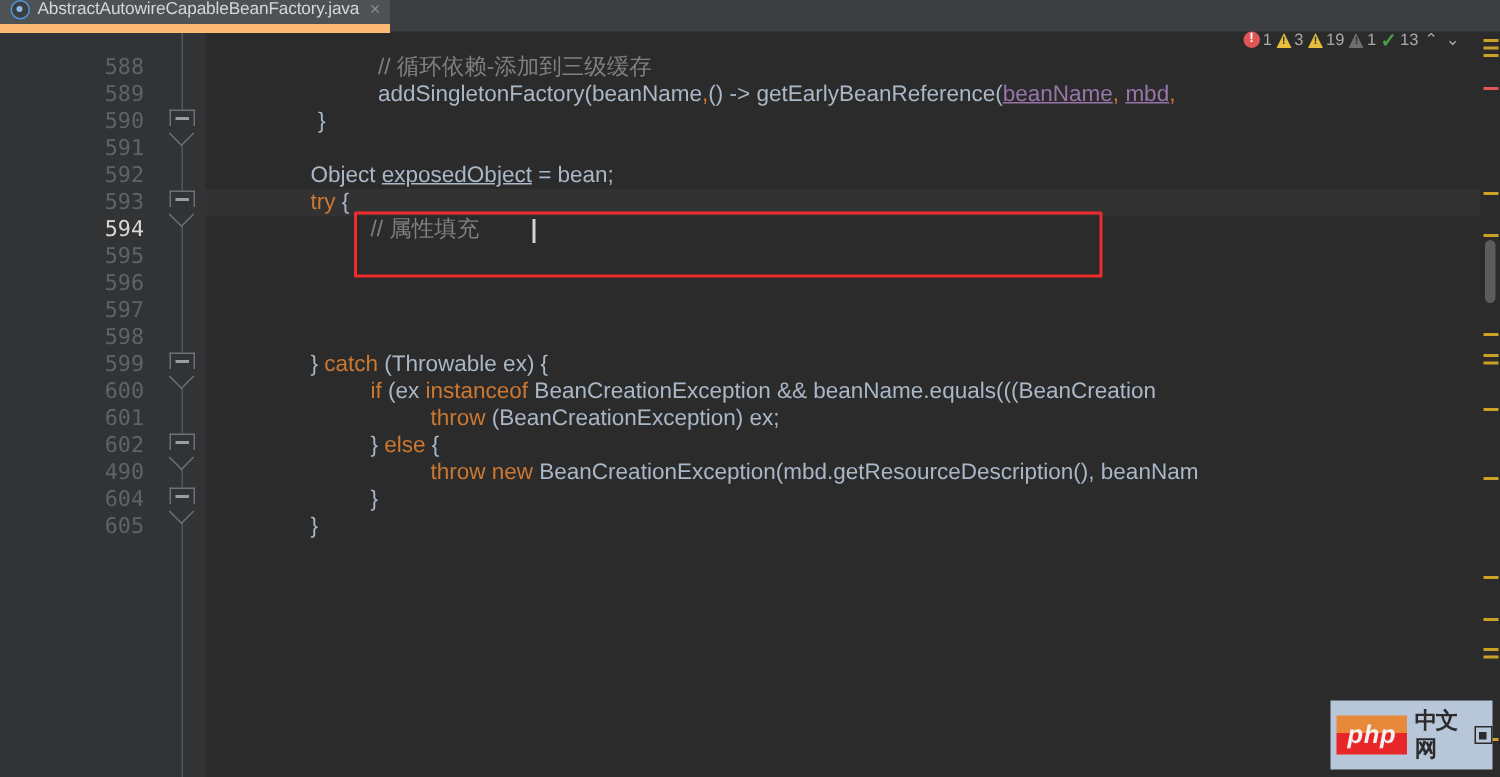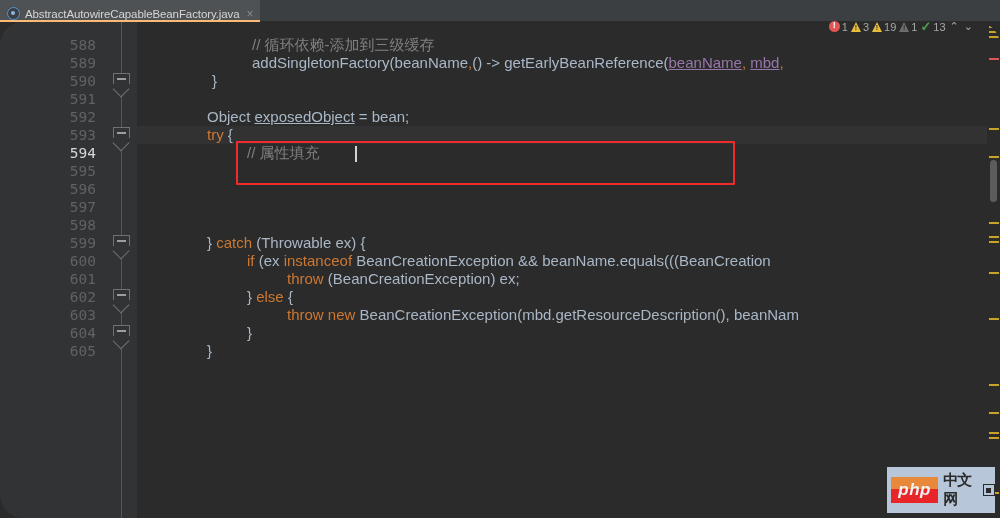--- a/index.html
+++ b/index.html
@@ -10,24 +10,24 @@
   }
 
   
   .tabbar{
     position:absolute; left:0; top:0; width:1000px; height:22px;
     background:#3c3f41;
     border-bottom:1px solid #2b2b2b;
   }
   .tab{
     position:absolute; left:0; top:0; height:22px;
-    display:flex; align-items:flex-end; gap:5px;
+    display:flex; align-items:flex-start; gap:5px;
     padding:0 6px 0 7px;
     background:#4e5254;
-    border-bottom:2px solid #fdba74;
+    border-bottom:6px solid #fdba74;
   }
   .tab-icon{
     width:13px; height:13px; border-radius:50%;
     background:#3c3f41;
     border:1.5px solid #5394d6;
     position:relative; flex:none;
   }
   .tab-icon:after{
     content:""; position:absolute; left:3px; top:3px;
     width:4px; height:4px; border-radius:50%; background:#8cb9e8;
@@ -38,21 +38,21 @@
     letter-spacing:-0.1px;
   }
   .tab-close{
     font-family:"Liberation Sans", sans-serif;
     font-size:12px; color:#8b8b8b; line-height:1; padding-left:2px;
   }
 
   
   .editor{
     position:absolute; left:0; top:22px; width:1000px; height:496px;
-    background:#2b2b2b; overflow:hidden;border-radius:23px;
+    background:#2b2b2b; overflow:hidden;
   }
 
   
   .gutter{
     position:absolute; left:0; top:0; width:110px; height:496px;
     background:#313335;
   }
   .foldstrip{
     position:absolute; left:110px; top:0; width:26px; height:496px;
     background:#313335;
@@ -249,21 +249,21 @@
     <div class="lnum" style="top:104px">593</div>
     <div class="lnum current" style="top:122px">594</div>
     <div class="lnum" style="top:140px">595</div>
     <div class="lnum" style="top:158px">596</div>
     <div class="lnum" style="top:176px">597</div>
     <div class="lnum" style="top:194px">598</div>
     <div class="lnum" style="top:212px">599</div>
     <div class="lnum" style="top:230px">600</div>
     <div class="lnum" style="top:248px">601</div>
     <div class="lnum" style="top:266px">602</div>
-    <div class="lnum" style="top:284px">603</div>
+    <div class="lnum" style="top:284px">490</div>
     <div class="lnum" style="top:302px">604</div>
     <div class="lnum" style="top:320px">605</div>
   </div>
 
   <div class="foldstrip">
     <div class="fold-line"></div>
 
     <div class="foldmark" style="top:51px">
       <span class="shape"></span>
         <span class="tip"></span>

